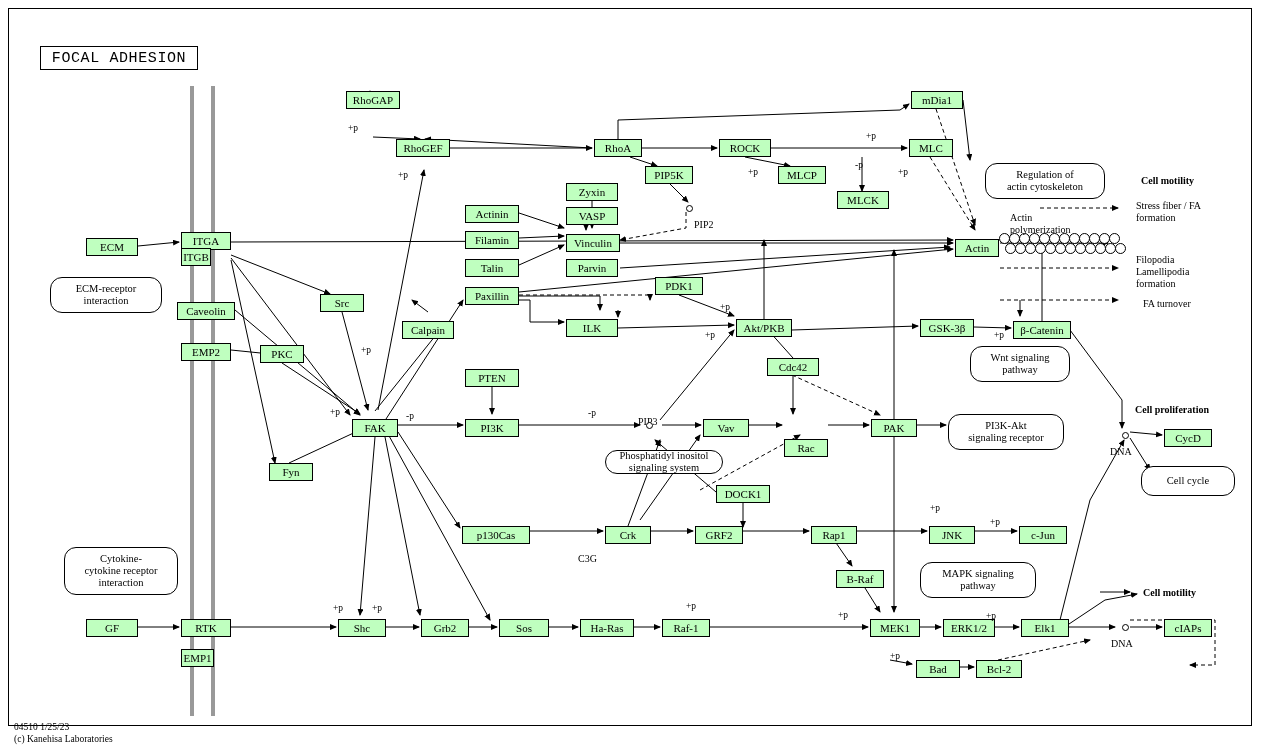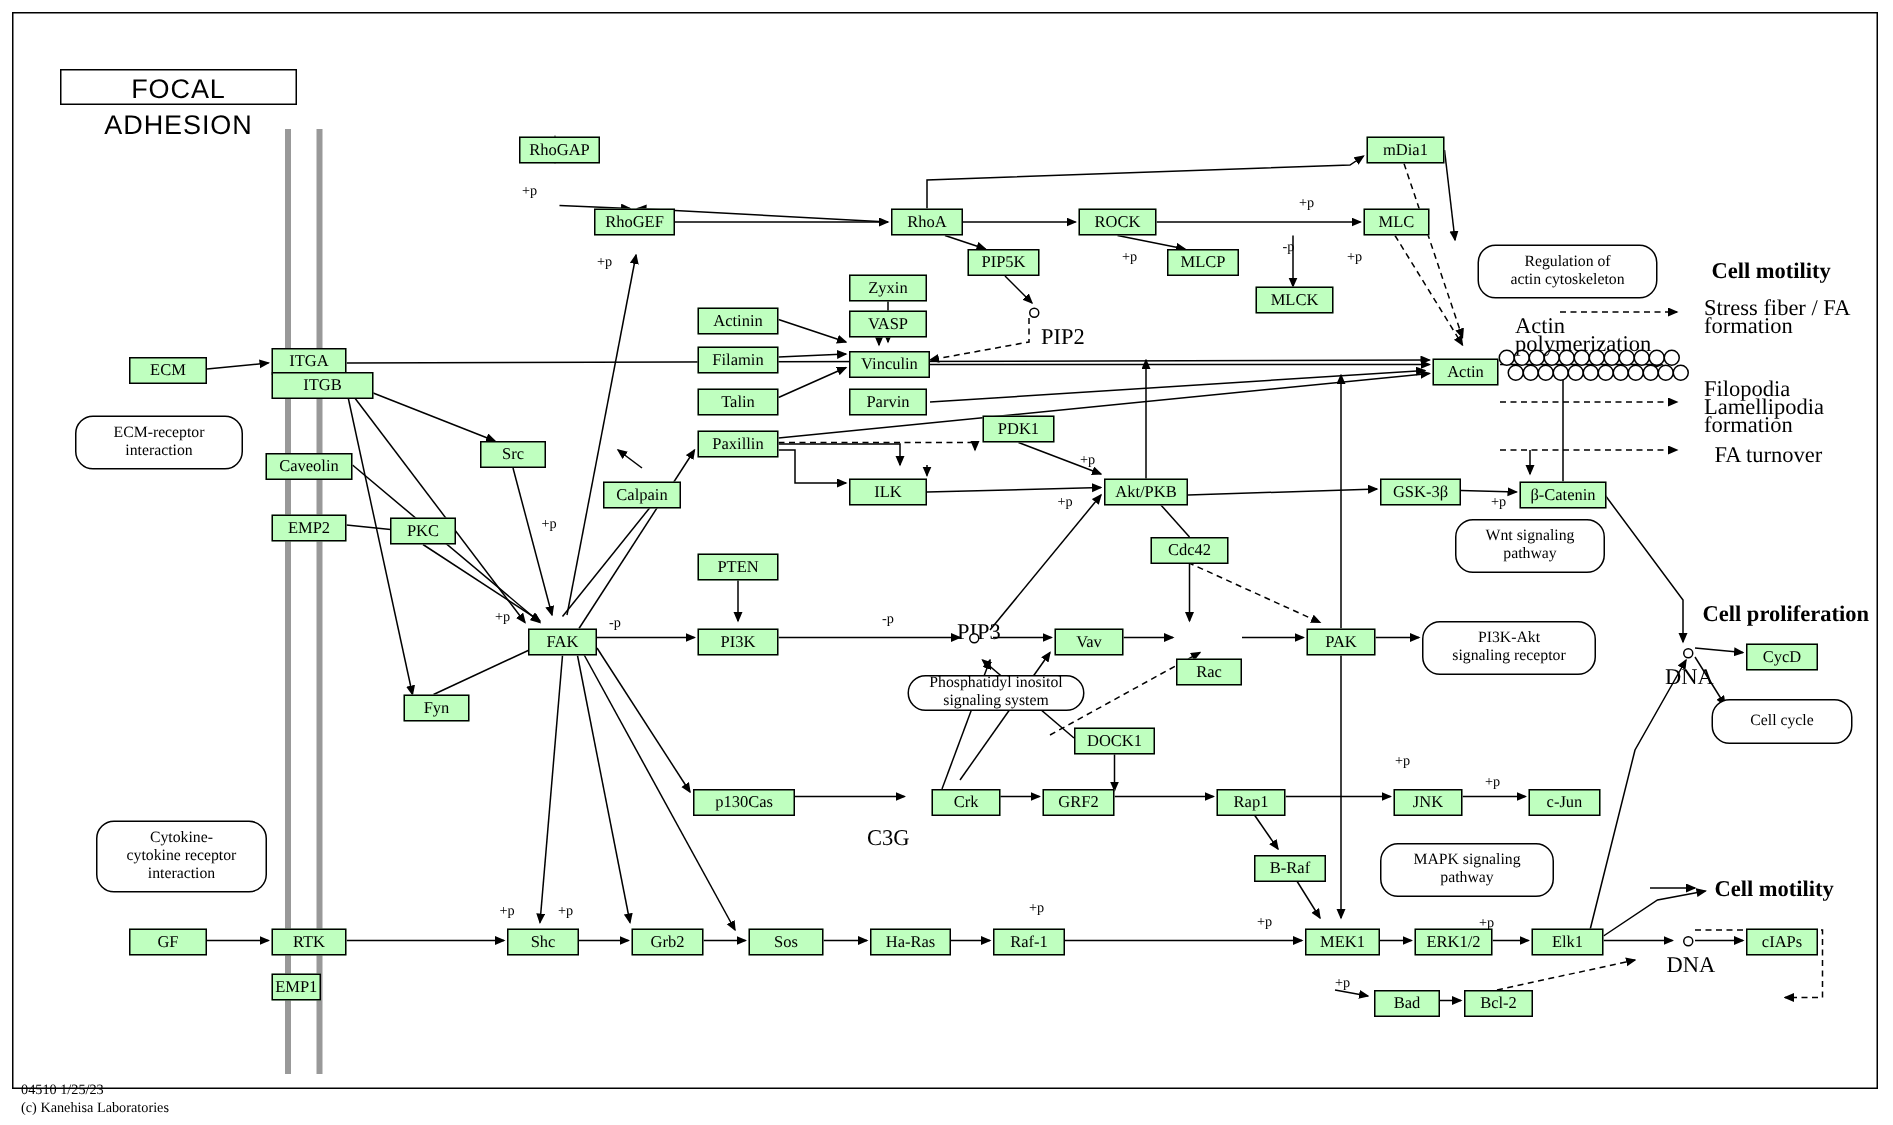--- a/index.html
+++ b/index.html
@@ -41,22 +41,22 @@
     cursor: pointer;
   }
   .title-box {
     position: absolute;
     left: 40px;
     top: 46px;
     width: 158px;
     height: 24px;
     border: 1px solid #000000;
     background: #ffffff;
-    font-family: Liberation Sans, sans-serif;
-    font-size: 18px;
+    font-family: Liberation Mono, monospace;
+    font-size: 15px;
     letter-spacing: 0.6px;
     text-align: center;
     line-height: 24px;
     box-sizing: border-box;
   }
   .pathway {
     position: absolute;
     background: #ffffff;
     border: 1px solid #000000;
     border-radius: 12px;
@@ -67,21 +67,21 @@
     color: #000000;
     display: flex;
     align-items: center;
     justify-content: center;
     line-height: 12px;
     cursor: pointer;
   }
   .plain {
     position: absolute;
     font-family: "Liberation Serif", serif;
-    font-size: 15px;
+    font-size: 10px;
     color: #000000;
     white-space: nowrap;
   }
   .bold {
     font-weight: bold;
   }
   .plus {
     position: absolute;
     font-family: "Liberation Serif", serif;
     font-size: 9.5px;
@@ -304,21 +304,21 @@
       <div class="node" style="left: 645px; top: 166px; width: 48px;">PIP5K</div>
       <div class="node" style="left: 778px; top: 166px; width: 48px;">MLCP</div>
       <div class="node" style="left: 566px; top: 183px; width: 52px;">Zyxin</div>
       <div class="node" style="left: 837px; top: 191px; width: 52px;">MLCK</div>
       <div class="node" style="left: 465px; top: 205px; width: 54px;">Actinin</div>
       <div class="node" style="left: 566px; top: 207px; width: 52px;">VASP</div>
       <div class="node" style="left: 465px; top: 231px; width: 54px;">Filamin</div>
       <div class="node" style="left: 566px; top: 234px; width: 54px;">Vinculin</div>
       <div class="node" style="left: 86px; top: 238px; width: 52px;">ECM</div>
       <div class="node" style="left: 181px; top: 232px; width: 50px;">ITGA</div>
-      <div class="node" style="left: 181px; top: 248px; width: 68px;">ITGB</div>
+      <div class="node" style="left: 181px; top: 248px; width: 30px;">ITGB</div>
       <div class="node" style="left: 955px; top: 239px; width: 44px;">Actin</div>
       <div class="node" style="left: 465px; top: 259px; width: 54px;">Talin</div>
       <div class="node" style="left: 566px; top: 259px; width: 52px;">Parvin</div>
       <div class="node" style="left: 177px; top: 302px; width: 58px;">Caveolin</div>
       <div class="node" style="left: 320px; top: 294px; width: 44px;">Src</div>
       <div class="node" style="left: 465px; top: 287px; width: 54px;">Paxillin</div>
       <div class="node" style="left: 655px; top: 277px; width: 48px;">PDK1</div>
       <div class="node" style="left: 402px; top: 321px; width: 52px;">Calpain</div>
       <div class="node" style="left: 566px; top: 319px; width: 52px;">ILK</div>
       <div class="node" style="left: 736px; top: 319px; width: 56px;">Akt/PKB</div>
@@ -330,21 +330,21 @@
       <div class="node" style="left: 465px; top: 369px; width: 54px;">PTEN</div>
       <div class="node" style="left: 352px; top: 419px; width: 46px;">FAK</div>
       <div class="node" style="left: 465px; top: 419px; width: 54px;">PI3K</div>
       <div class="node" style="left: 703px; top: 419px; width: 46px;">Vav</div>
       <div class="node" style="left: 784px; top: 419px; width: 44px; margin-top: 20px;">Rac</div>
       <div class="node" style="left: 871px; top: 419px; width: 46px;">PAK</div>
       <div class="node" style="left: 1164px; top: 429px; width: 48px;">CycD</div>
       <div class="node" style="left: 269px; top: 463px; width: 44px;">Fyn</div>
       <div class="node" style="left: 716px; top: 485px; width: 54px;">DOCK1</div>
       <div class="node" style="left: 462px; top: 526px; width: 68px;">p130Cas</div>
-      <div class="node" style="left: 605px; top: 526px; width: 46px; margin-left: 16px;">Crk</div>
+      <div class="node" style="left: 605px; top: 526px; width: 46px;">Crk</div>
       <div class="node" style="left: 695px; top: 526px; width: 48px;">GRF2</div>
       <div class="node" style="left: 811px; top: 526px; width: 46px;">Rap1</div>
       <div class="node" style="left: 929px; top: 526px; width: 46px;">JNK</div>
       <div class="node" style="left: 1019px; top: 526px; width: 48px;">c-Jun</div>
       <div class="node" style="left: 836px; top: 570px; width: 48px;">B-Raf</div>
       <div class="node" style="left: 86px; top: 619px; width: 52px;">GF</div>
       <div class="node" style="left: 181px; top: 619px; width: 50px;">RTK</div>
       <div class="node" style="left: 338px; top: 619px; width: 48px;">Shc</div>
       <div class="node" style="left: 421px; top: 619px; width: 48px;">Grb2</div>
       <div class="node" style="left: 499px; top: 619px; width: 50px;">Sos</div>

